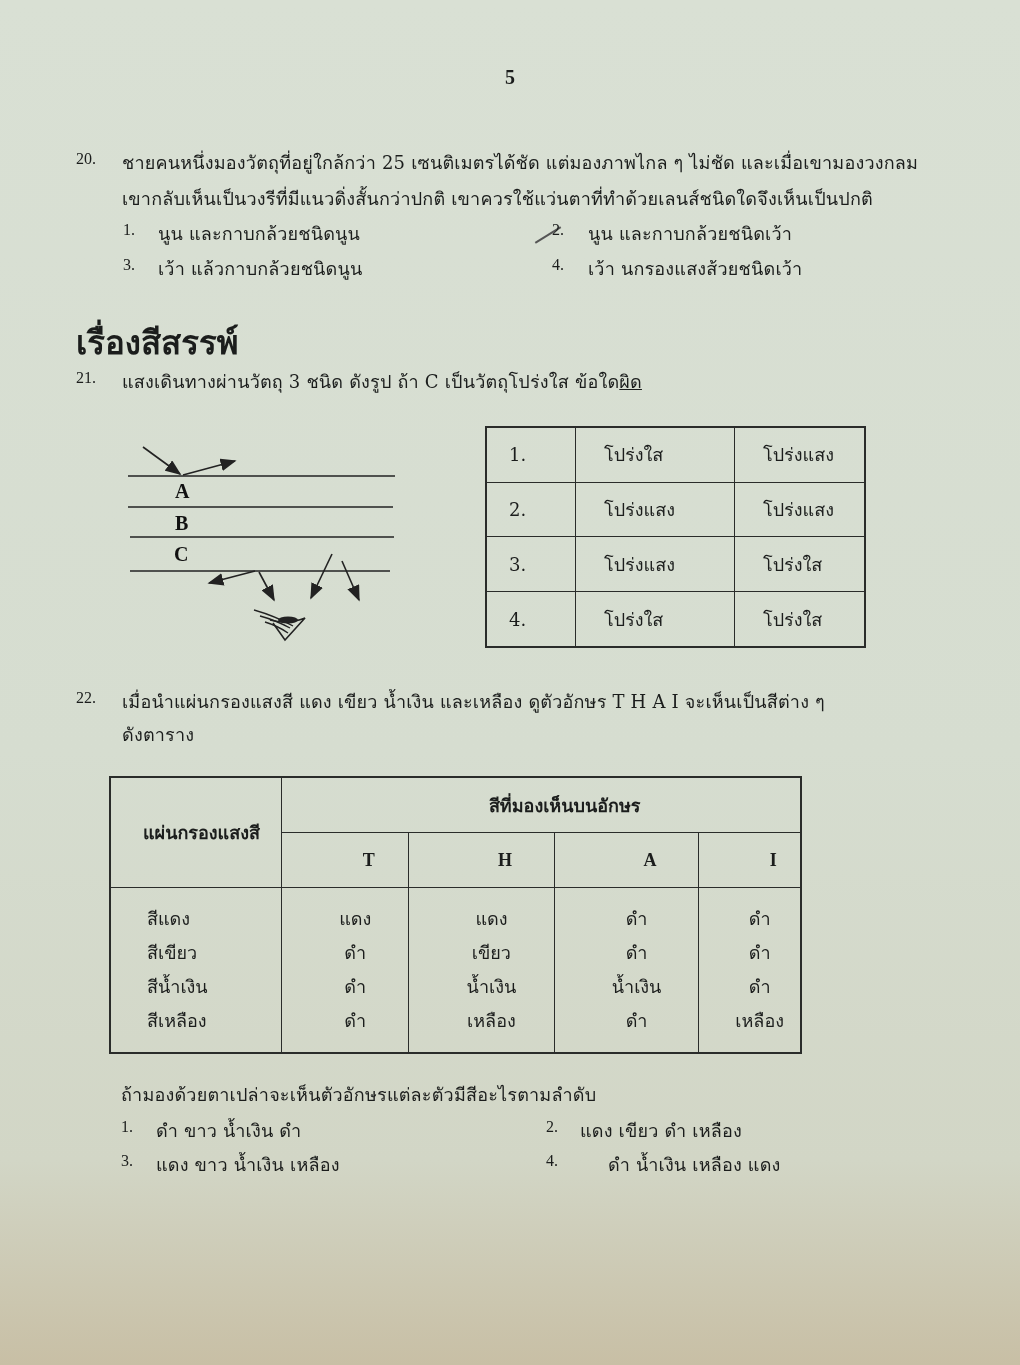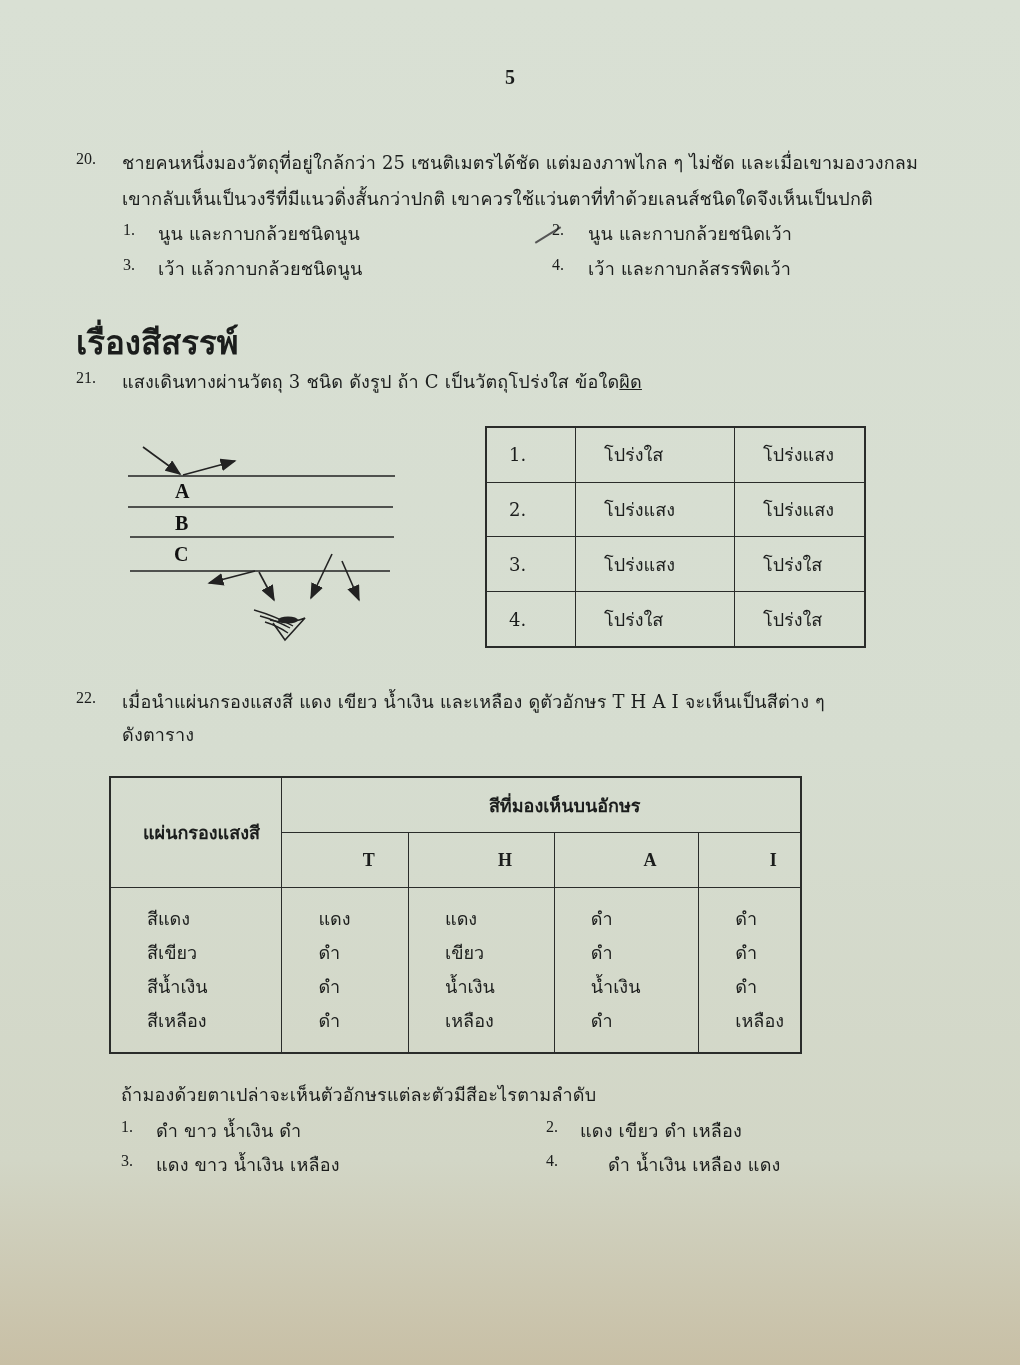--- a/index.html
+++ b/index.html
@@ -23,21 +23,21 @@
   .t21 .c0 { width: 66px; padding-left: 22px; }
   .t21 .c1 { width: 130px; padding-left: 28px; }
   .t21 .c2 { padding-left: 28px; }
   .t22 { position: absolute; left: 109px; top: 776px; width: 693px; height: 264px; border: 2px solid #2a2c2a; }
   .t22 th, .t22 td { border: 1.5px solid #2a2c2a; font-size: 18px; }
   .t22 th { font-weight: bold; height: 52px; padding-left: 48px; }
   .t22 .rowhead { text-align: left; padding-left: 32px; width: 178px; font-weight: bold; }
   .t22 .letter { font-family: "Liberation Serif", serif; font-size: 18px; text-align: center; }
   .t22 td { vertical-align: middle; padding: 14px 16px; line-height: 34px; }
   .t22 td.first { padding-left: 36px; text-align: left; }
-  .t22 td.val { text-align: left; padding-left: 36px; }
+  .t22 td.val { text-align: center; padding-left: 36px; }
   .diagram { position: absolute; left: 110px; top: 430px; width: 300px; height: 220px; }
 </style>
 </head>
 <body>
 
 <div class="abs page-num">5</div>
 
 <div>
   <span class="abs qnum" style="left:76px; top:150px;">20.</span>
   <span class="abs txt" style="left:122px; top:148px;">ชายคนหนึ่งมองวัตถุที่อยู่ใกล้กว่า 25 เซนติเมตรได้ชัด แต่มองภาพไกล ๆ ไม่ชัด และเมื่อเขามองวงกลม</span>
@@ -47,21 +47,21 @@
   <span class="abs txt" style="left:158px; top:219px;">นูน และกาบกล้วยชนิดนูน</span>
 
   <span class="check-mark" style="left:533px; top:234px;"></span>
   <span class="abs qnum" style="left:552px; top:221px;">2.</span>
   <span class="abs txt" style="left:588px; top:219px;">นูน และกาบกล้วยชนิดเว้า</span>
 
   <span class="abs qnum" style="left:123px; top:256px;">3.</span>
   <span class="abs txt" style="left:158px; top:254px;">เว้า แล้วกาบกล้วยชนิดนูน</span>
 
   <span class="abs qnum" style="left:552px; top:256px;">4.</span>
-  <span class="abs txt" style="left:588px; top:254px;">เว้า และกาบกล้สรรพิดเว้า</span>
+  <span class="abs txt" style="left:588px; top:254px;">เว้า นกรองแสงส้วยชนิดเว้า</span>
 </div>
 
 <div class="abs heading" style="left:76px; top:316px;">เรื่องสีสรรพ์</div>
 
 <div>
   <span class="abs qnum" style="left:76px; top:369px;">21.</span>
   <span class="abs txt" style="left:122px; top:367px;">
     <span>แสงเดินทางผ่านวัตถุ 3 ชนิด ดังรูป ถ้า C เป็นวัตถุโปร่งใส ข้อใด</span><span class="underline">ผิด</span>
   </span>
 

